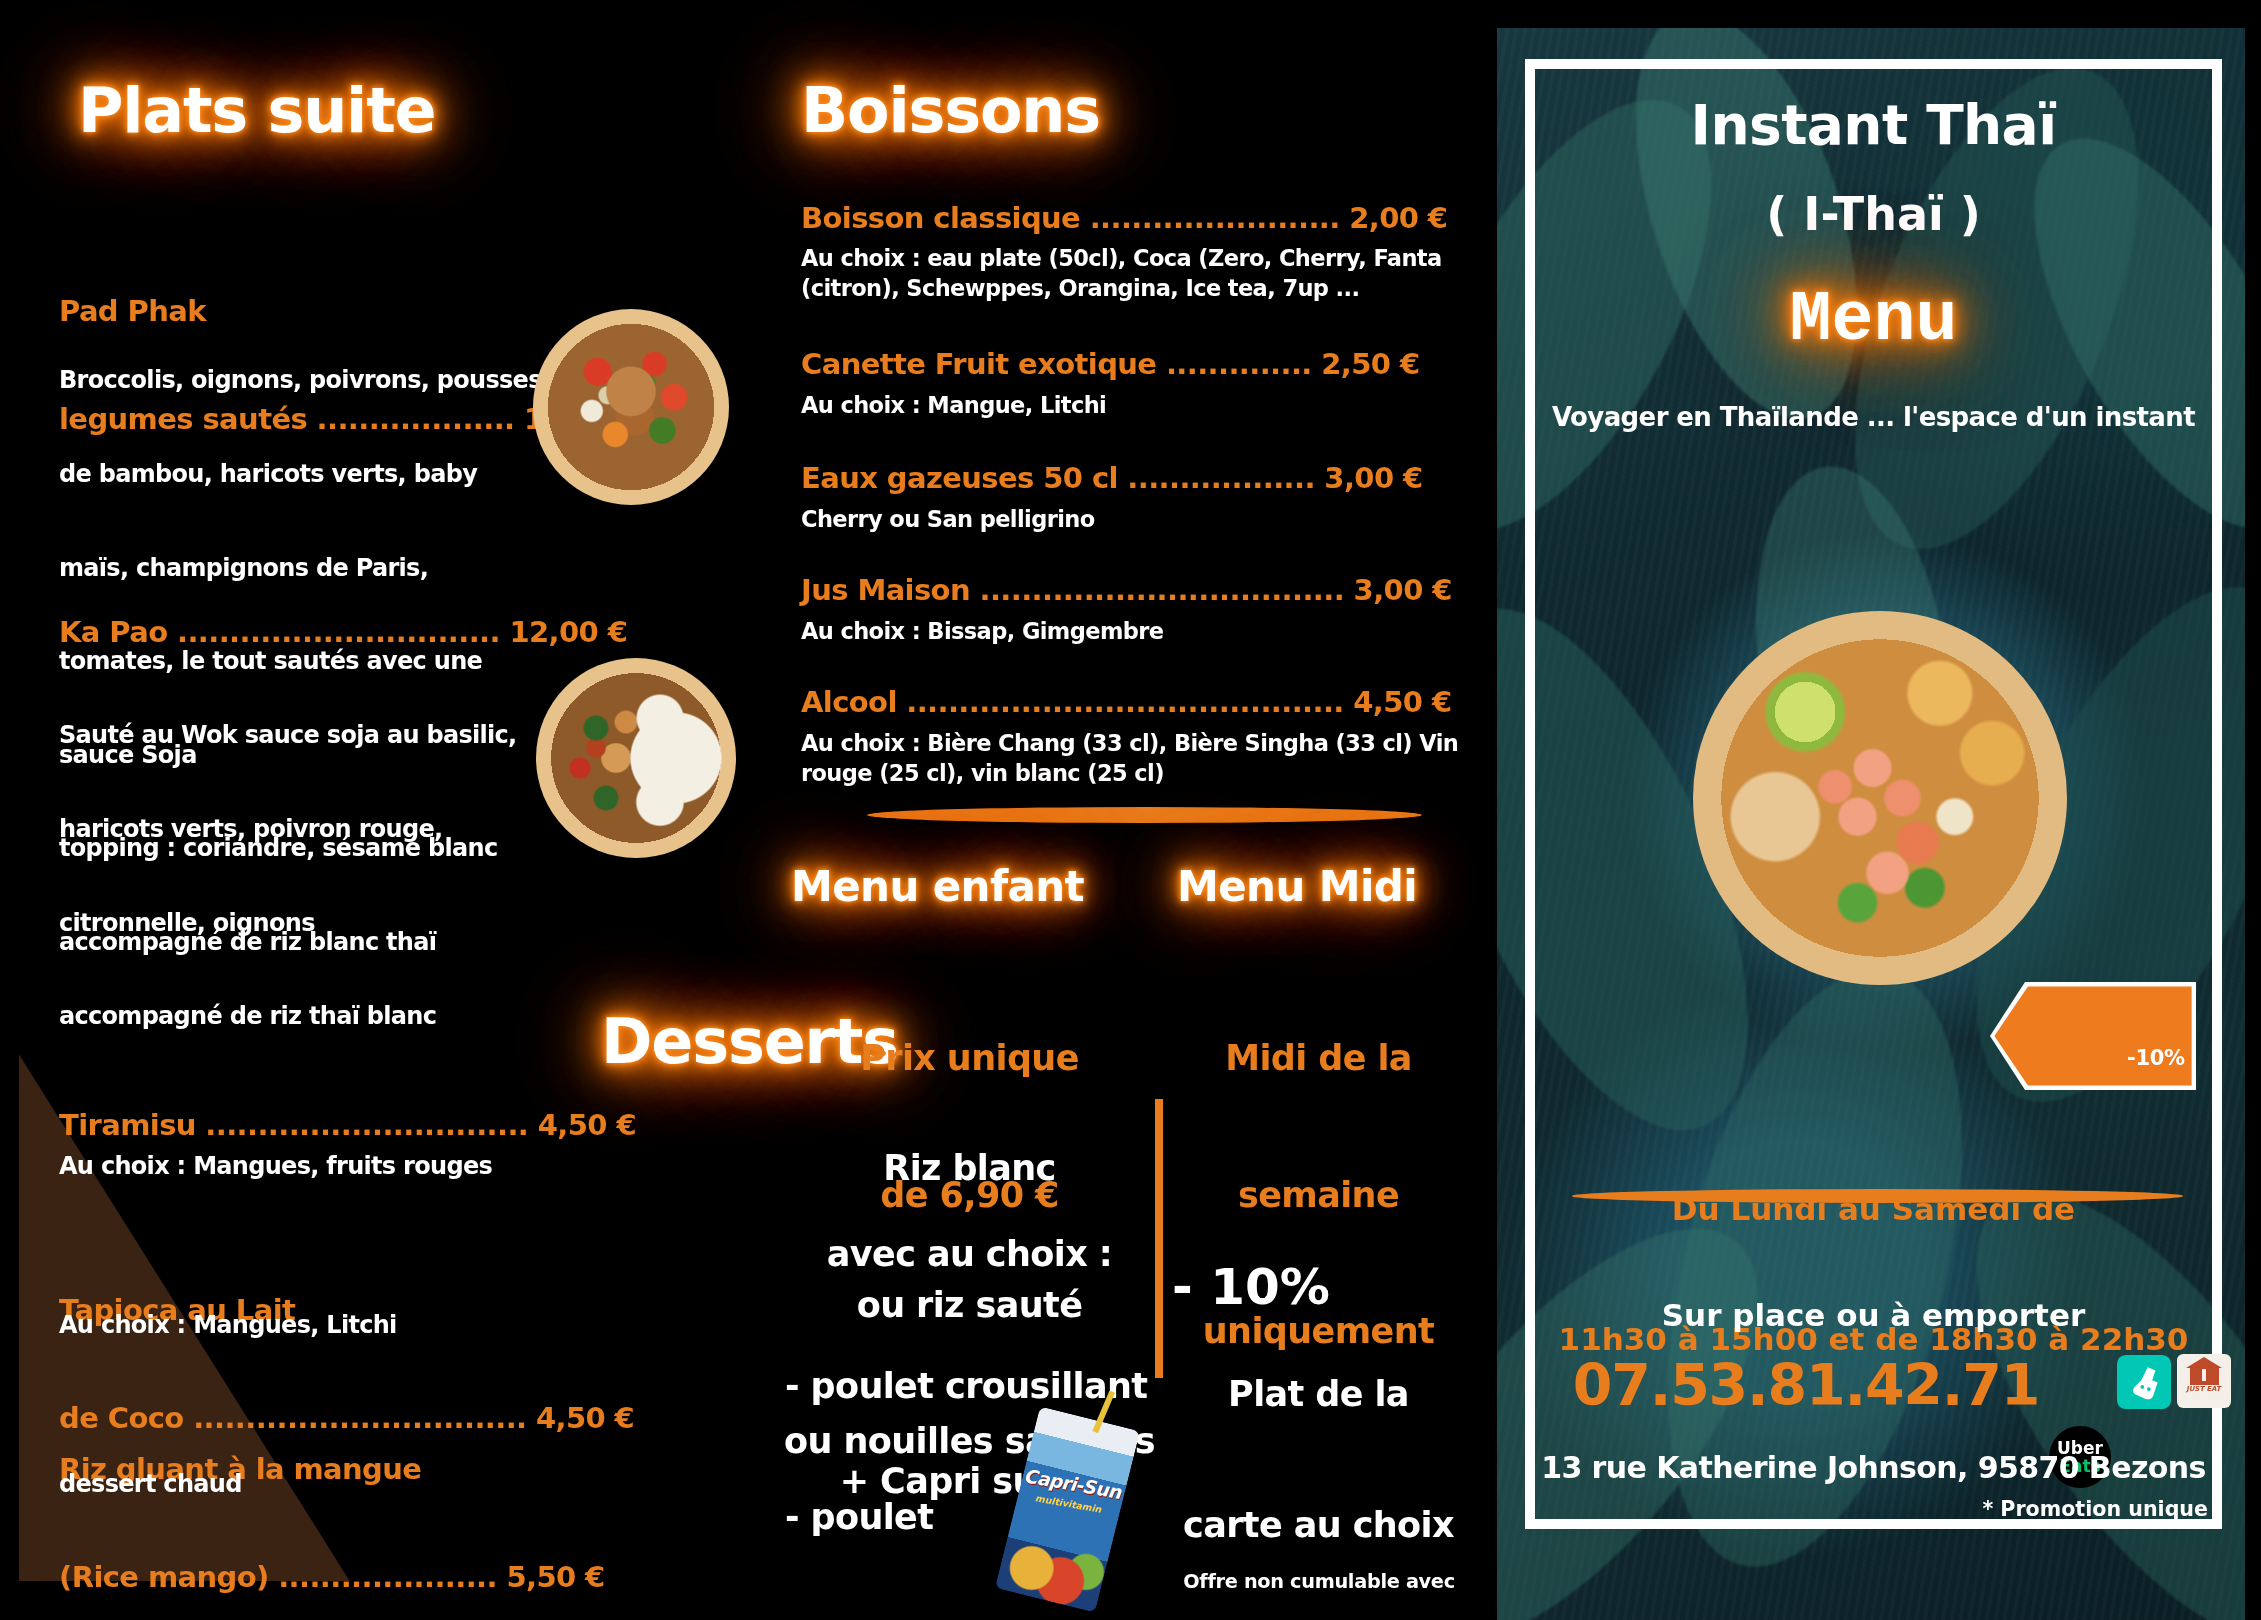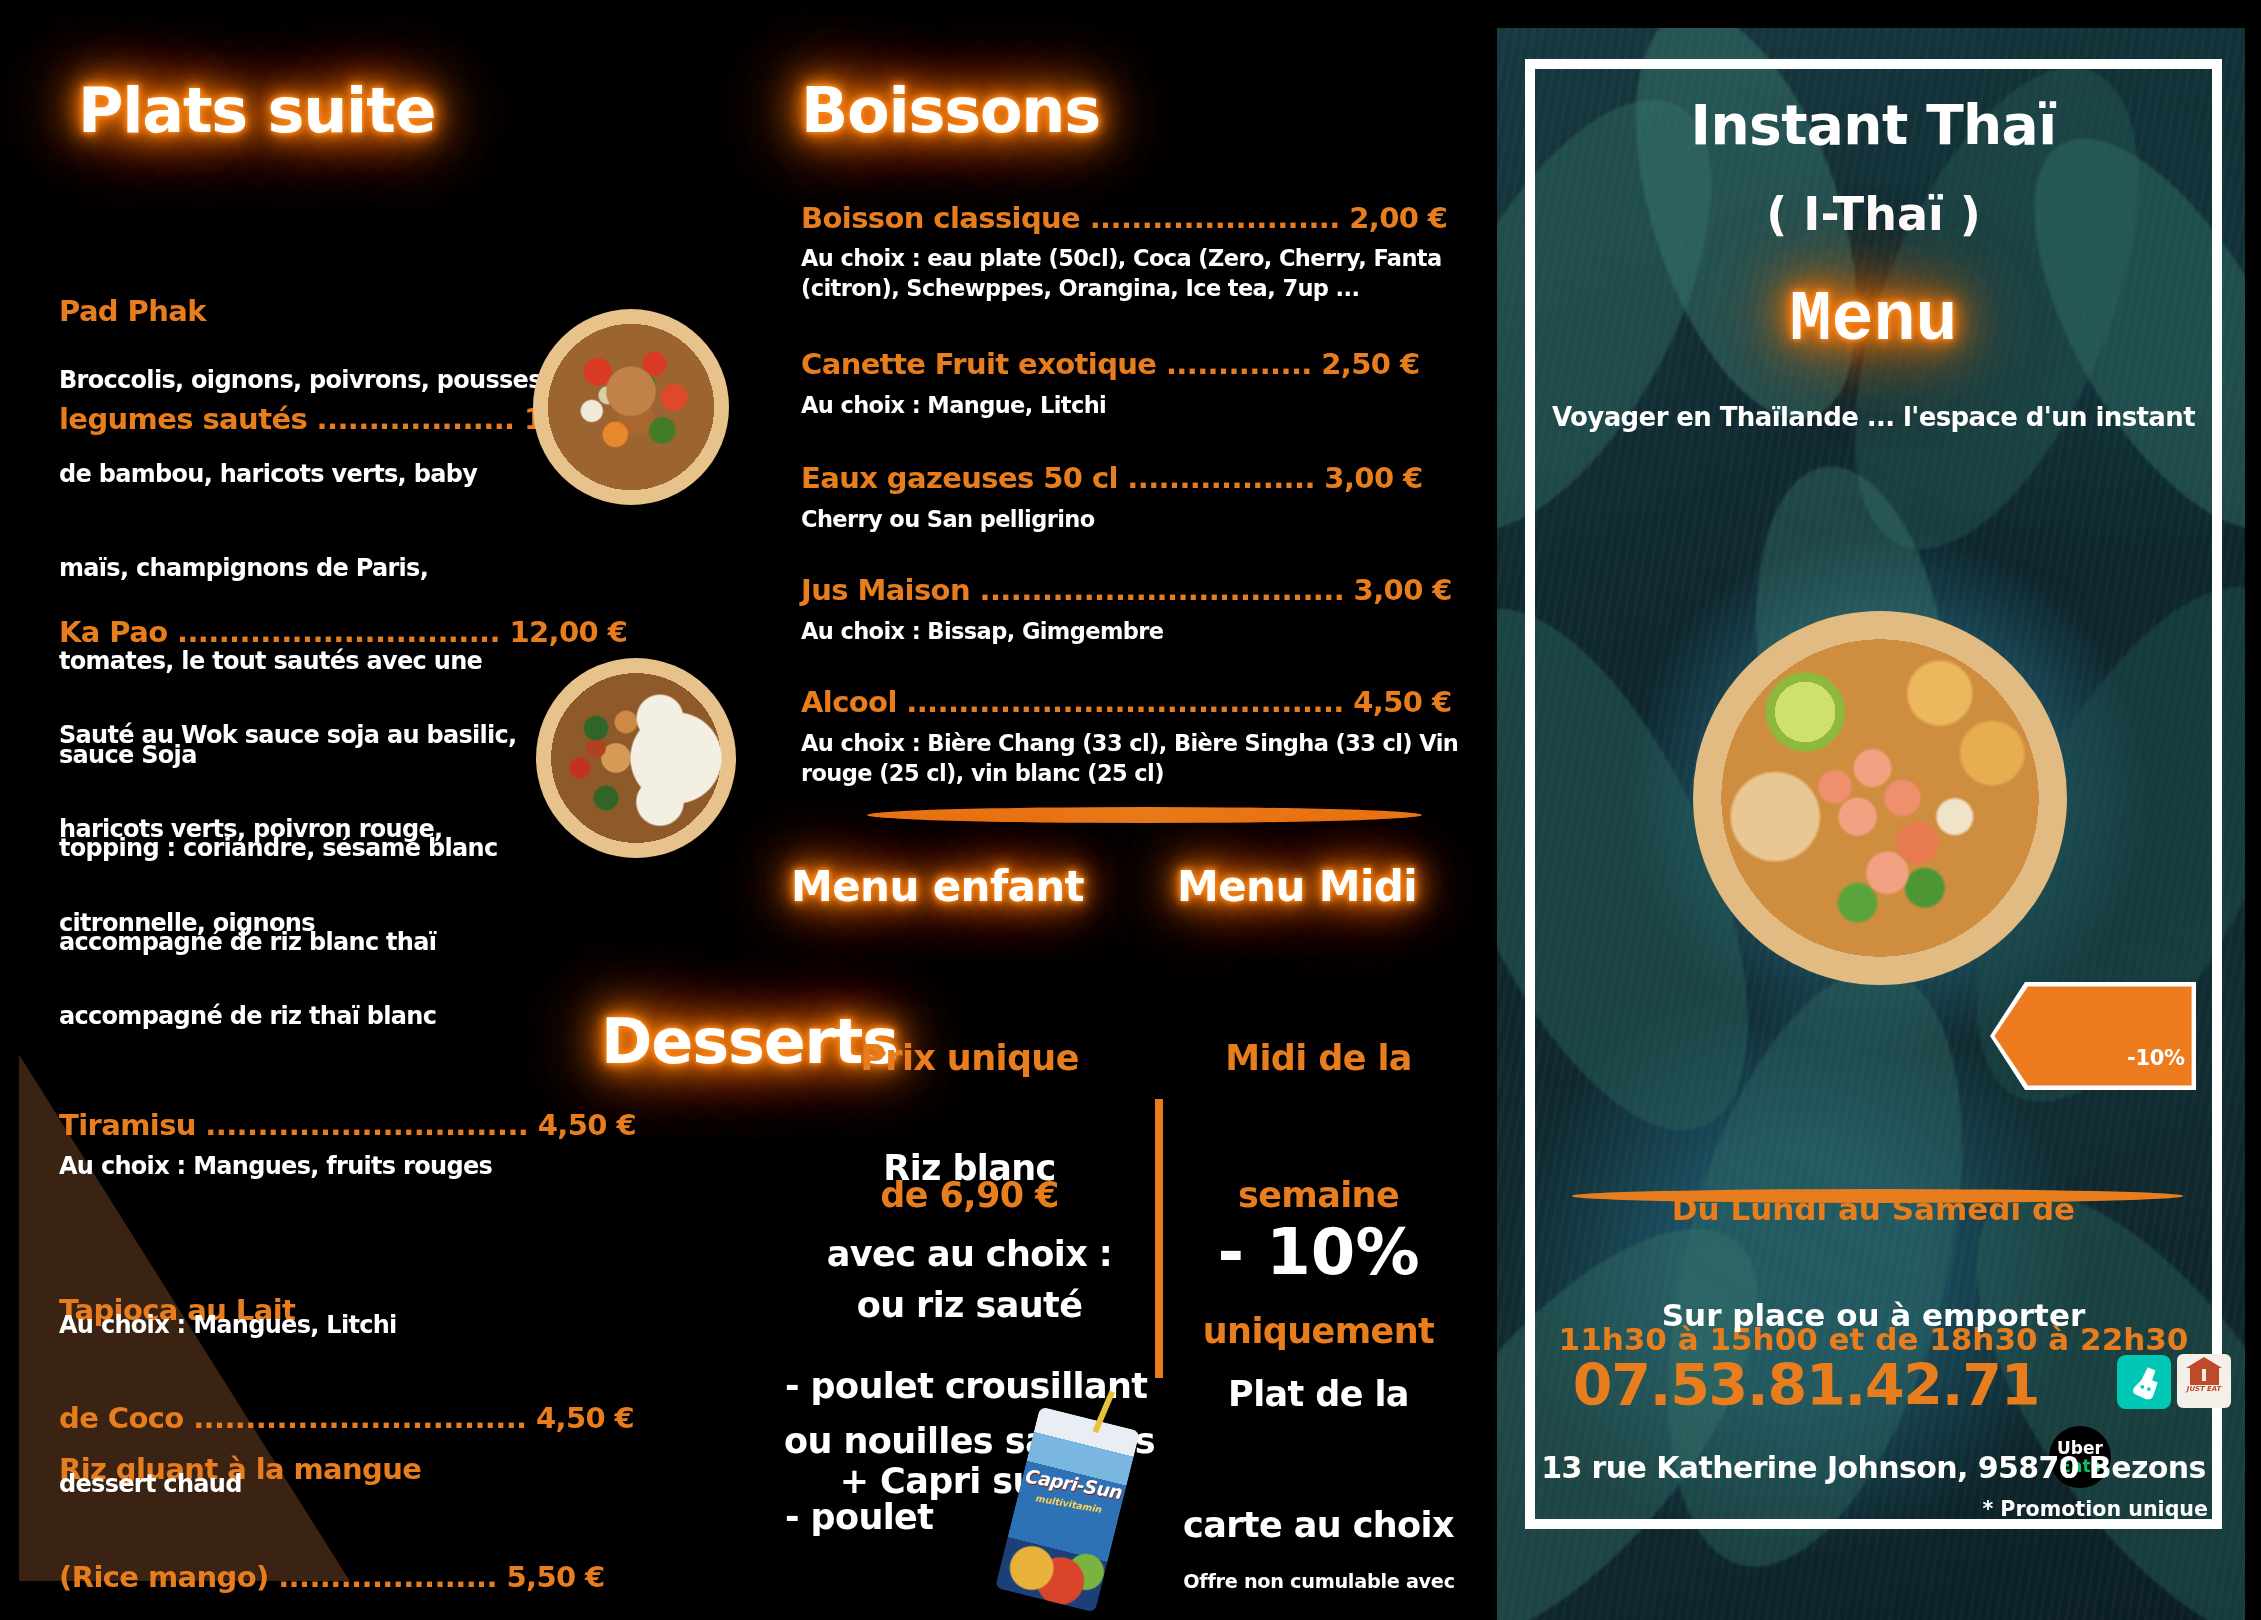--- a/index.html
+++ b/index.html
@@ -193,21 +193,21 @@
   </div>
 
   <div class="vdivider" style="left:1155px;top:1099px;width:8px;height:279px;"></div>
 
   <div class="t sub-h glow" style="left:1177px;top:862px;">Menu Midi</div>
   <div class="t col-big or" style="left:1172px;top:945px;width:293px;text-align:center;">
     <div>Midi de la</div>
     <div>semaine</div>
     <div>uniquement</div>
   </div>
-  <div class="t wh" style="left:1172px;top:1215px;width:293px;text-align:center;font-size:64px;">- 10%</div>
+  <div class="t wh" style="left:1172px;top:1258px;width:293px;text-align:left;font-size:50px;">- 10%</div>
   <div class="t col-big wh" style="left:1172px;top:1285px;width:293px;text-align:center;line-height:1.25;">
     <div>Plat de la</div>
     <div>carte au choix</div>
     
     
   </div>
   <div class="t note wh" style="left:1160px;top:1514px;width:318px;text-align:center;">
     <div>Offre non cumulable avec</div>
     
   </div>

